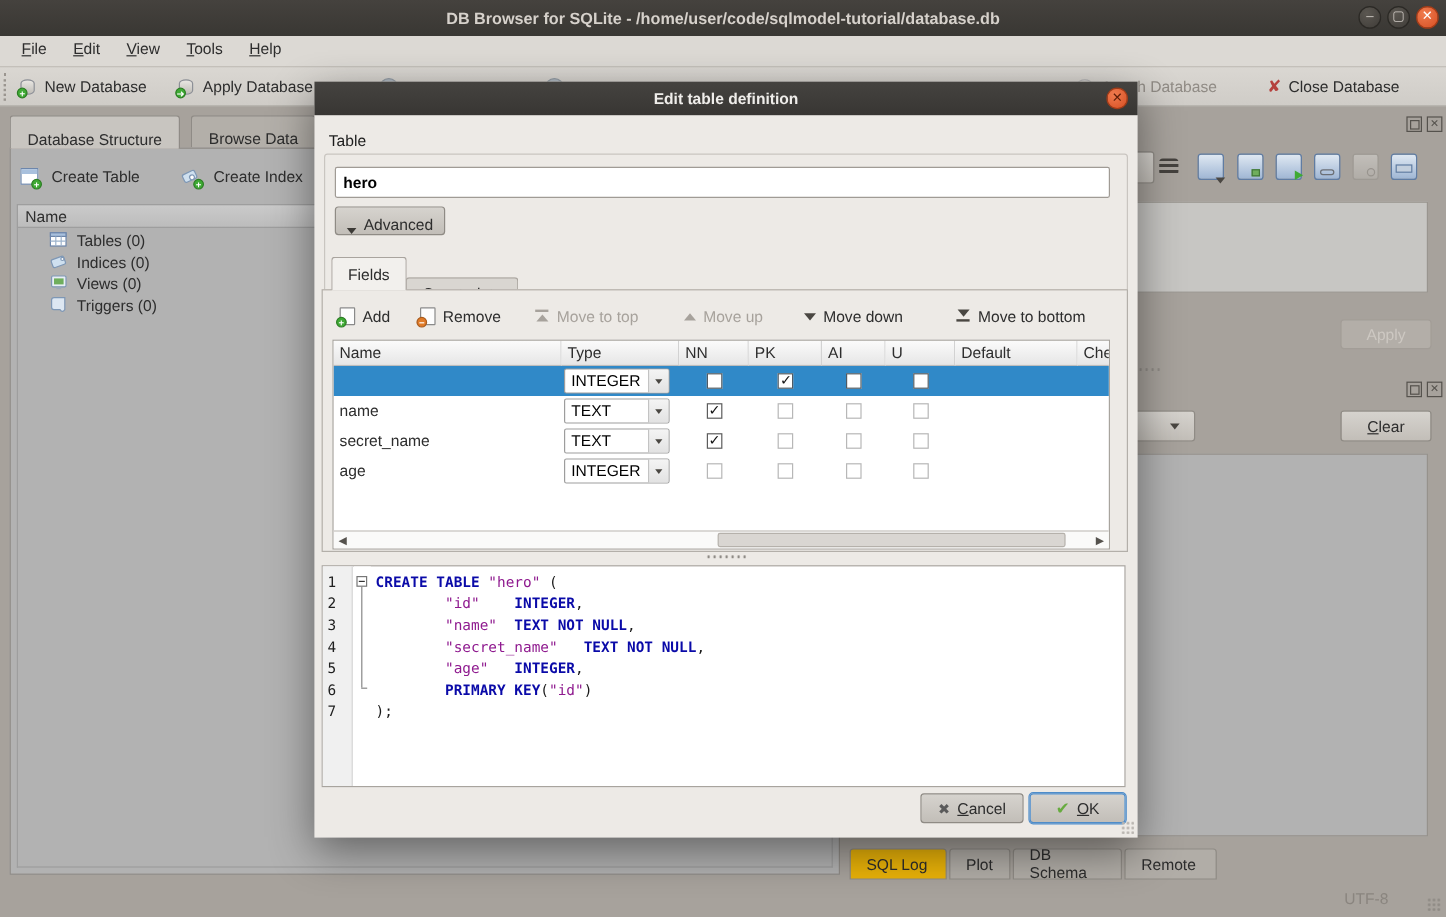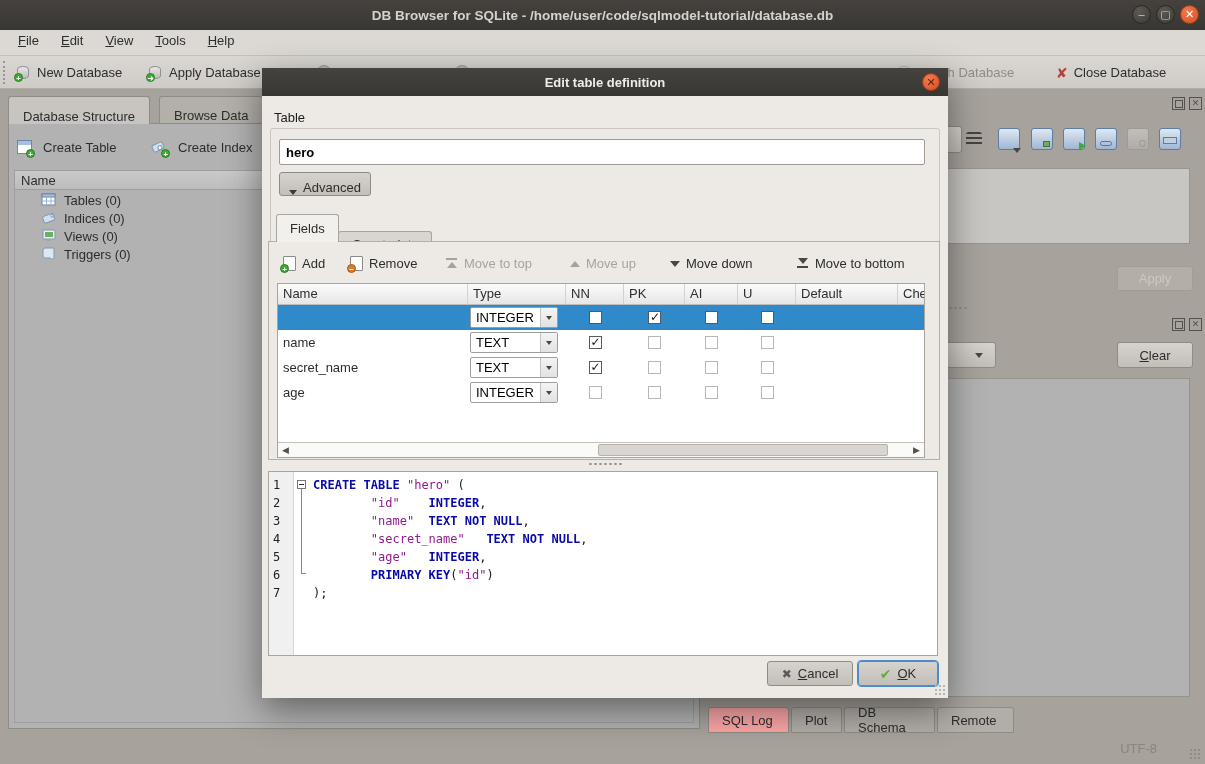--- a/index.html
+++ b/index.html
@@ -81,21 +81,21 @@
   .btn.disabled { background:#b3aea8; border-color:#a29d97; color:#cdc8c2; }
   .apply-btn { position:absolute; left:1117px; top:266px; width:76px; height:25px; }
   .clear-btn { position:absolute; left:1117px; top:342px; width:76px; height:26px; }
   .combo-sliver { position:absolute; background:linear-gradient(#d6d3ce,#c2beb8); border:1px solid #8f8b85; border-radius:3px; }
   .caret-down { width:0; height:0; border-left:4px solid transparent; border-right:4px solid transparent; border-top:5px solid #4a4742; }
   .splitter-dots { position:absolute; width:34px; height:4px;
                    background-image:radial-gradient(circle,#8f8b86 1px,transparent 1.3px); background-size:5px 4px; }
   .log-area { position:absolute; left:708px; top:378px; width:482px; height:319px; background:#b2b2b2; border:1px solid #96928c; }
   .bottom-tab { position:absolute; top:707px; height:26px; padding:0 13px; display:flex; align-items:center;
                 background:#b1ada7; border:1px solid #8f8b85; border-radius:3px 3px 0 0; }
-  .bottom-tab.active { background:#fca5a5; }
+  .bottom-tab.active { background:#eab308; }
 
   
   .dialog { position:absolute; left:262px; top:68px; width:686px; height:630px; background:#edeae6;
             box-shadow:0 12px 34px rgba(0,0,0,.45); z-index:10; }
   .dlg-titlebar { position:absolute; left:0; top:0; width:100%; height:28px; background:linear-gradient(#454340,#383633);
                   display:flex; align-items:center; justify-content:center; }
   .dlg-titlebar .t { color:#efedea; font-weight:bold; }
   .dlg-close { position:absolute; right:8px; top:5px; width:18px; height:18px; border-radius:50%;
                background:radial-gradient(circle at 35% 30%,#f07b4e,#d64f23); border:1px solid #a33c18;
                color:#5e1d07; font-size:11px; font-weight:bold; text-align:center; line-height:16px; }

